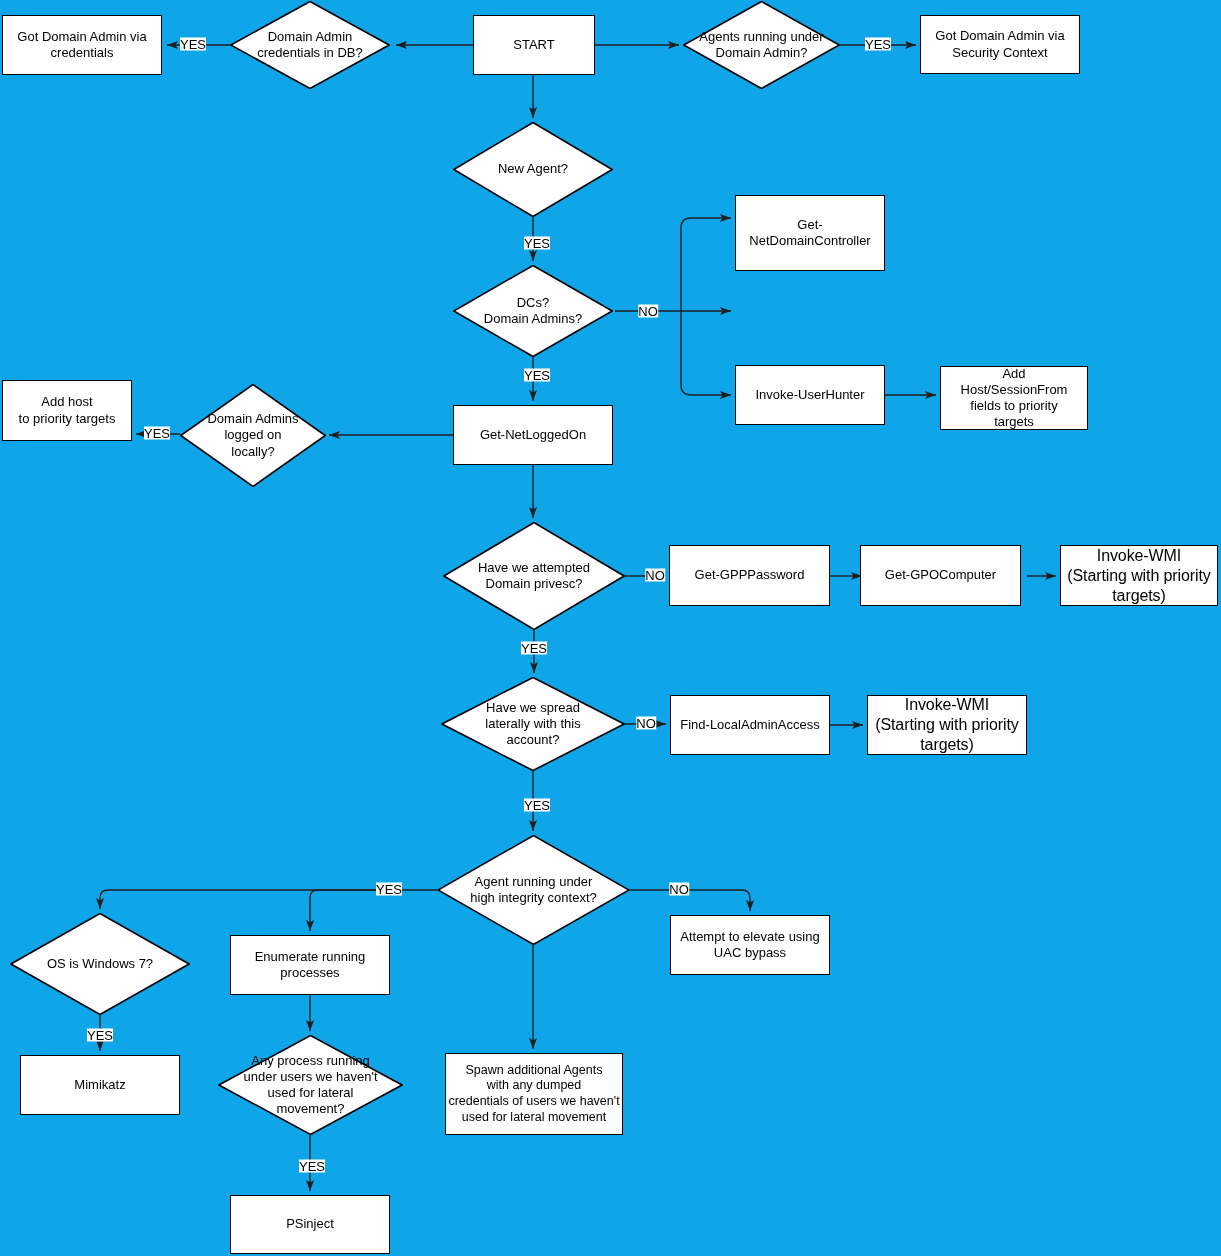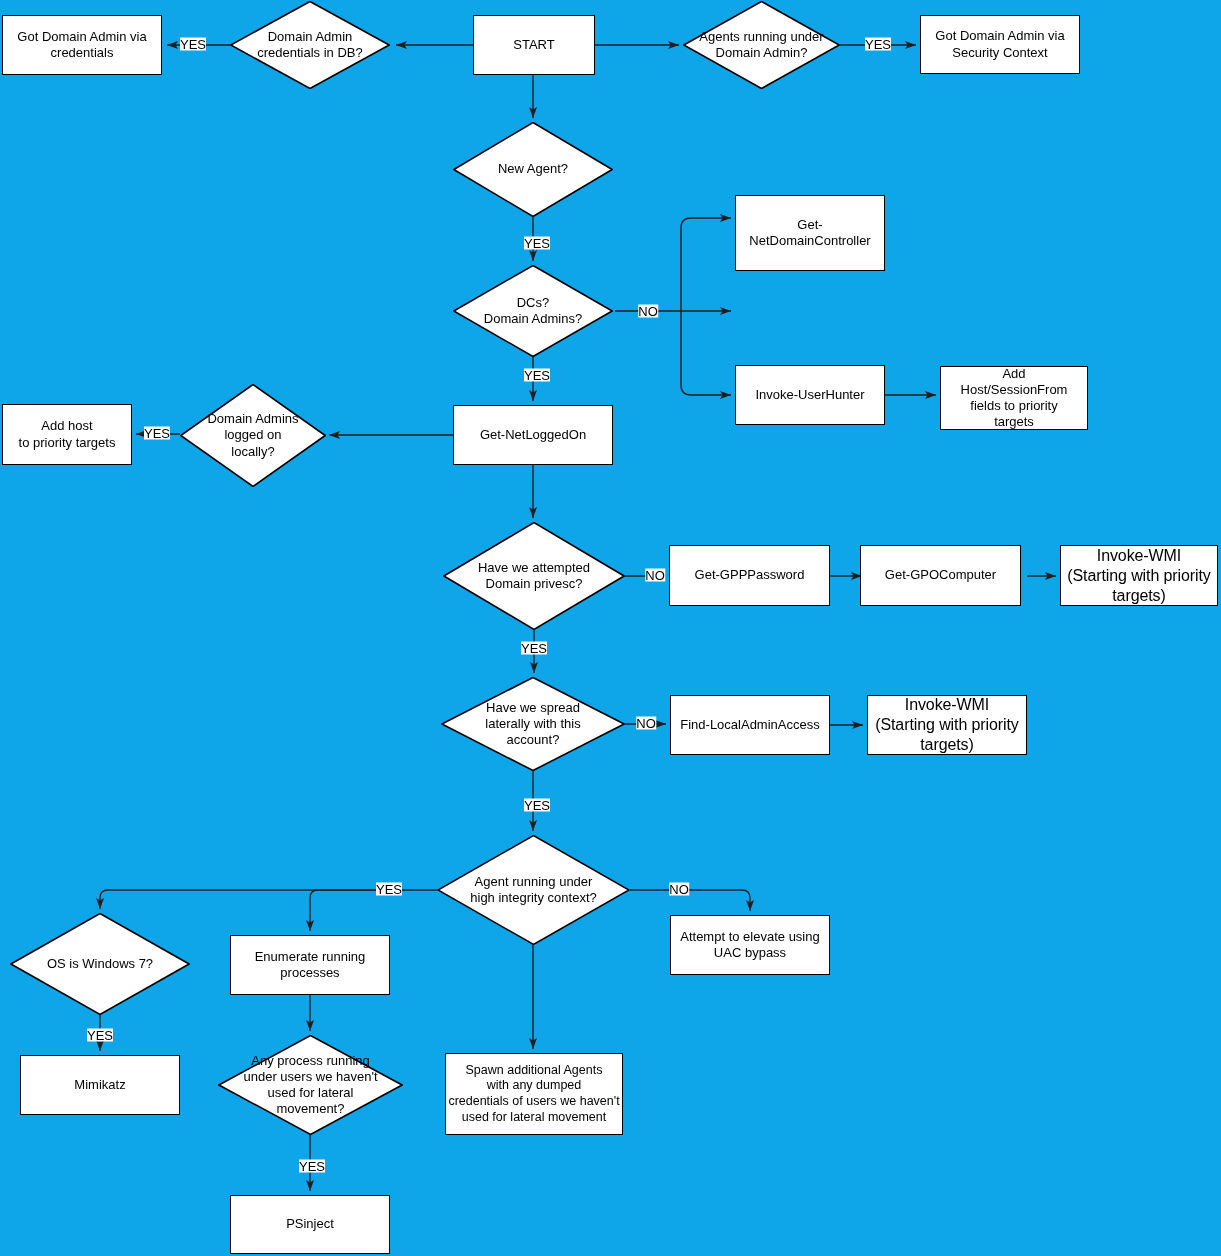--- a/index.html
+++ b/index.html
@@ -26,21 +26,21 @@
   .n-agents-da{left:683px;top:1px;width:157px;height:88px;}
   .n-got-da-sec{left:920px;top:15px;width:160px;height:59px;}
   .n-new-agent{left:453px;top:122px;width:160px;height:95px;}
   .n-dcs{left:453px;top:265px;width:160px;height:92px;}
   .n-netdc{left:735px;top:195px;width:150px;height:76px;}
   .n-netgroup{left:735px;top:280px;width:150px;height:60px;}
   .n-userhunter{left:735px;top:365px;width:150px;height:60px;}
   .n-addhostsession{left:940px;top:366px;width:148px;height:64px;}
   .n-netloggedon{left:453px;top:405px;width:160px;height:60px;}
   .n-da-local{left:180px;top:384px;width:146px;height:103px;}
-  .n-addhost{left:2px;top:404px;width:130px;height:61px;}
+  .n-addhost{left:2px;top:380px;width:130px;height:61px;}
   .n-privesc{left:443px;top:522px;width:182px;height:108px;}
   .n-gpp{left:669px;top:545px;width:161px;height:61px;}
   .n-gpo{left:860px;top:545px;width:161px;height:61px;}
   .n-wmi1{left:1060px;top:545px;width:158px;height:61px;}
   .n-spread{left:441px;top:677px;width:184px;height:94px;}
   .n-findladmin{left:670px;top:695px;width:160px;height:60px;}
   .n-wmi2{left:867px;top:695px;width:160px;height:60px;}
   .n-hi{left:437px;top:835px;width:193px;height:110px;}
   .n-win7{left:10px;top:913px;width:180px;height:102px;}
   .n-enum{left:230px;top:935px;width:160px;height:60px;}

